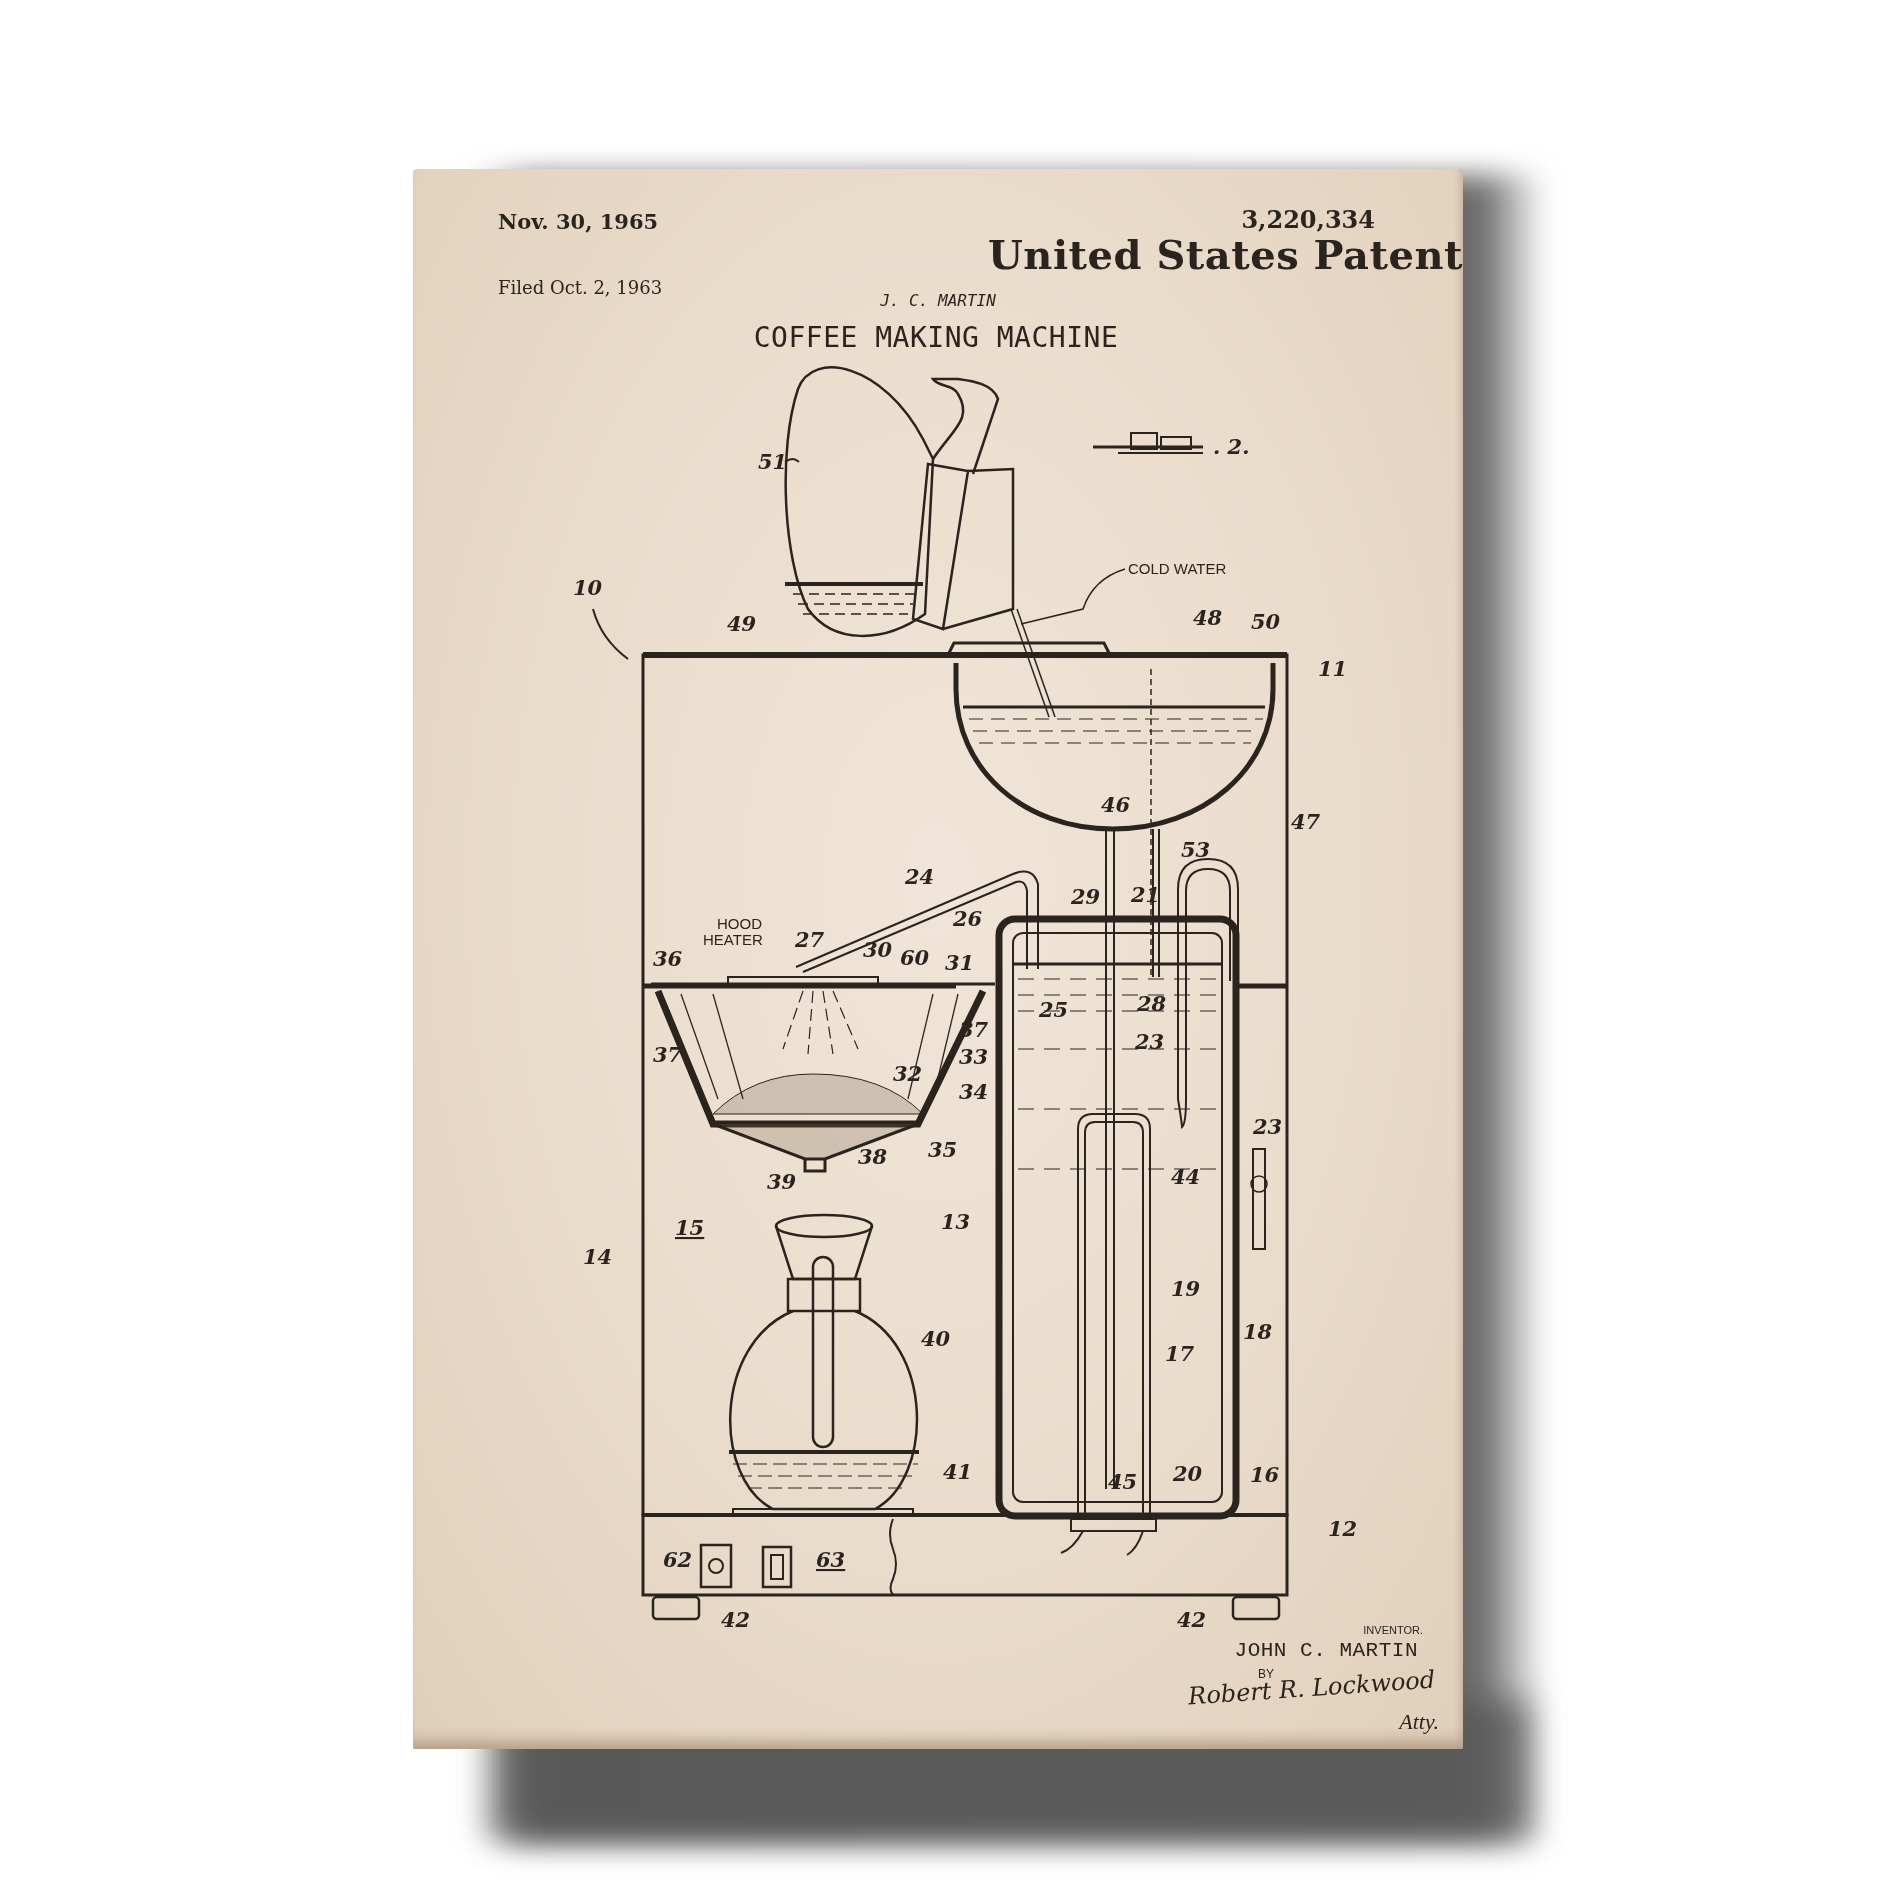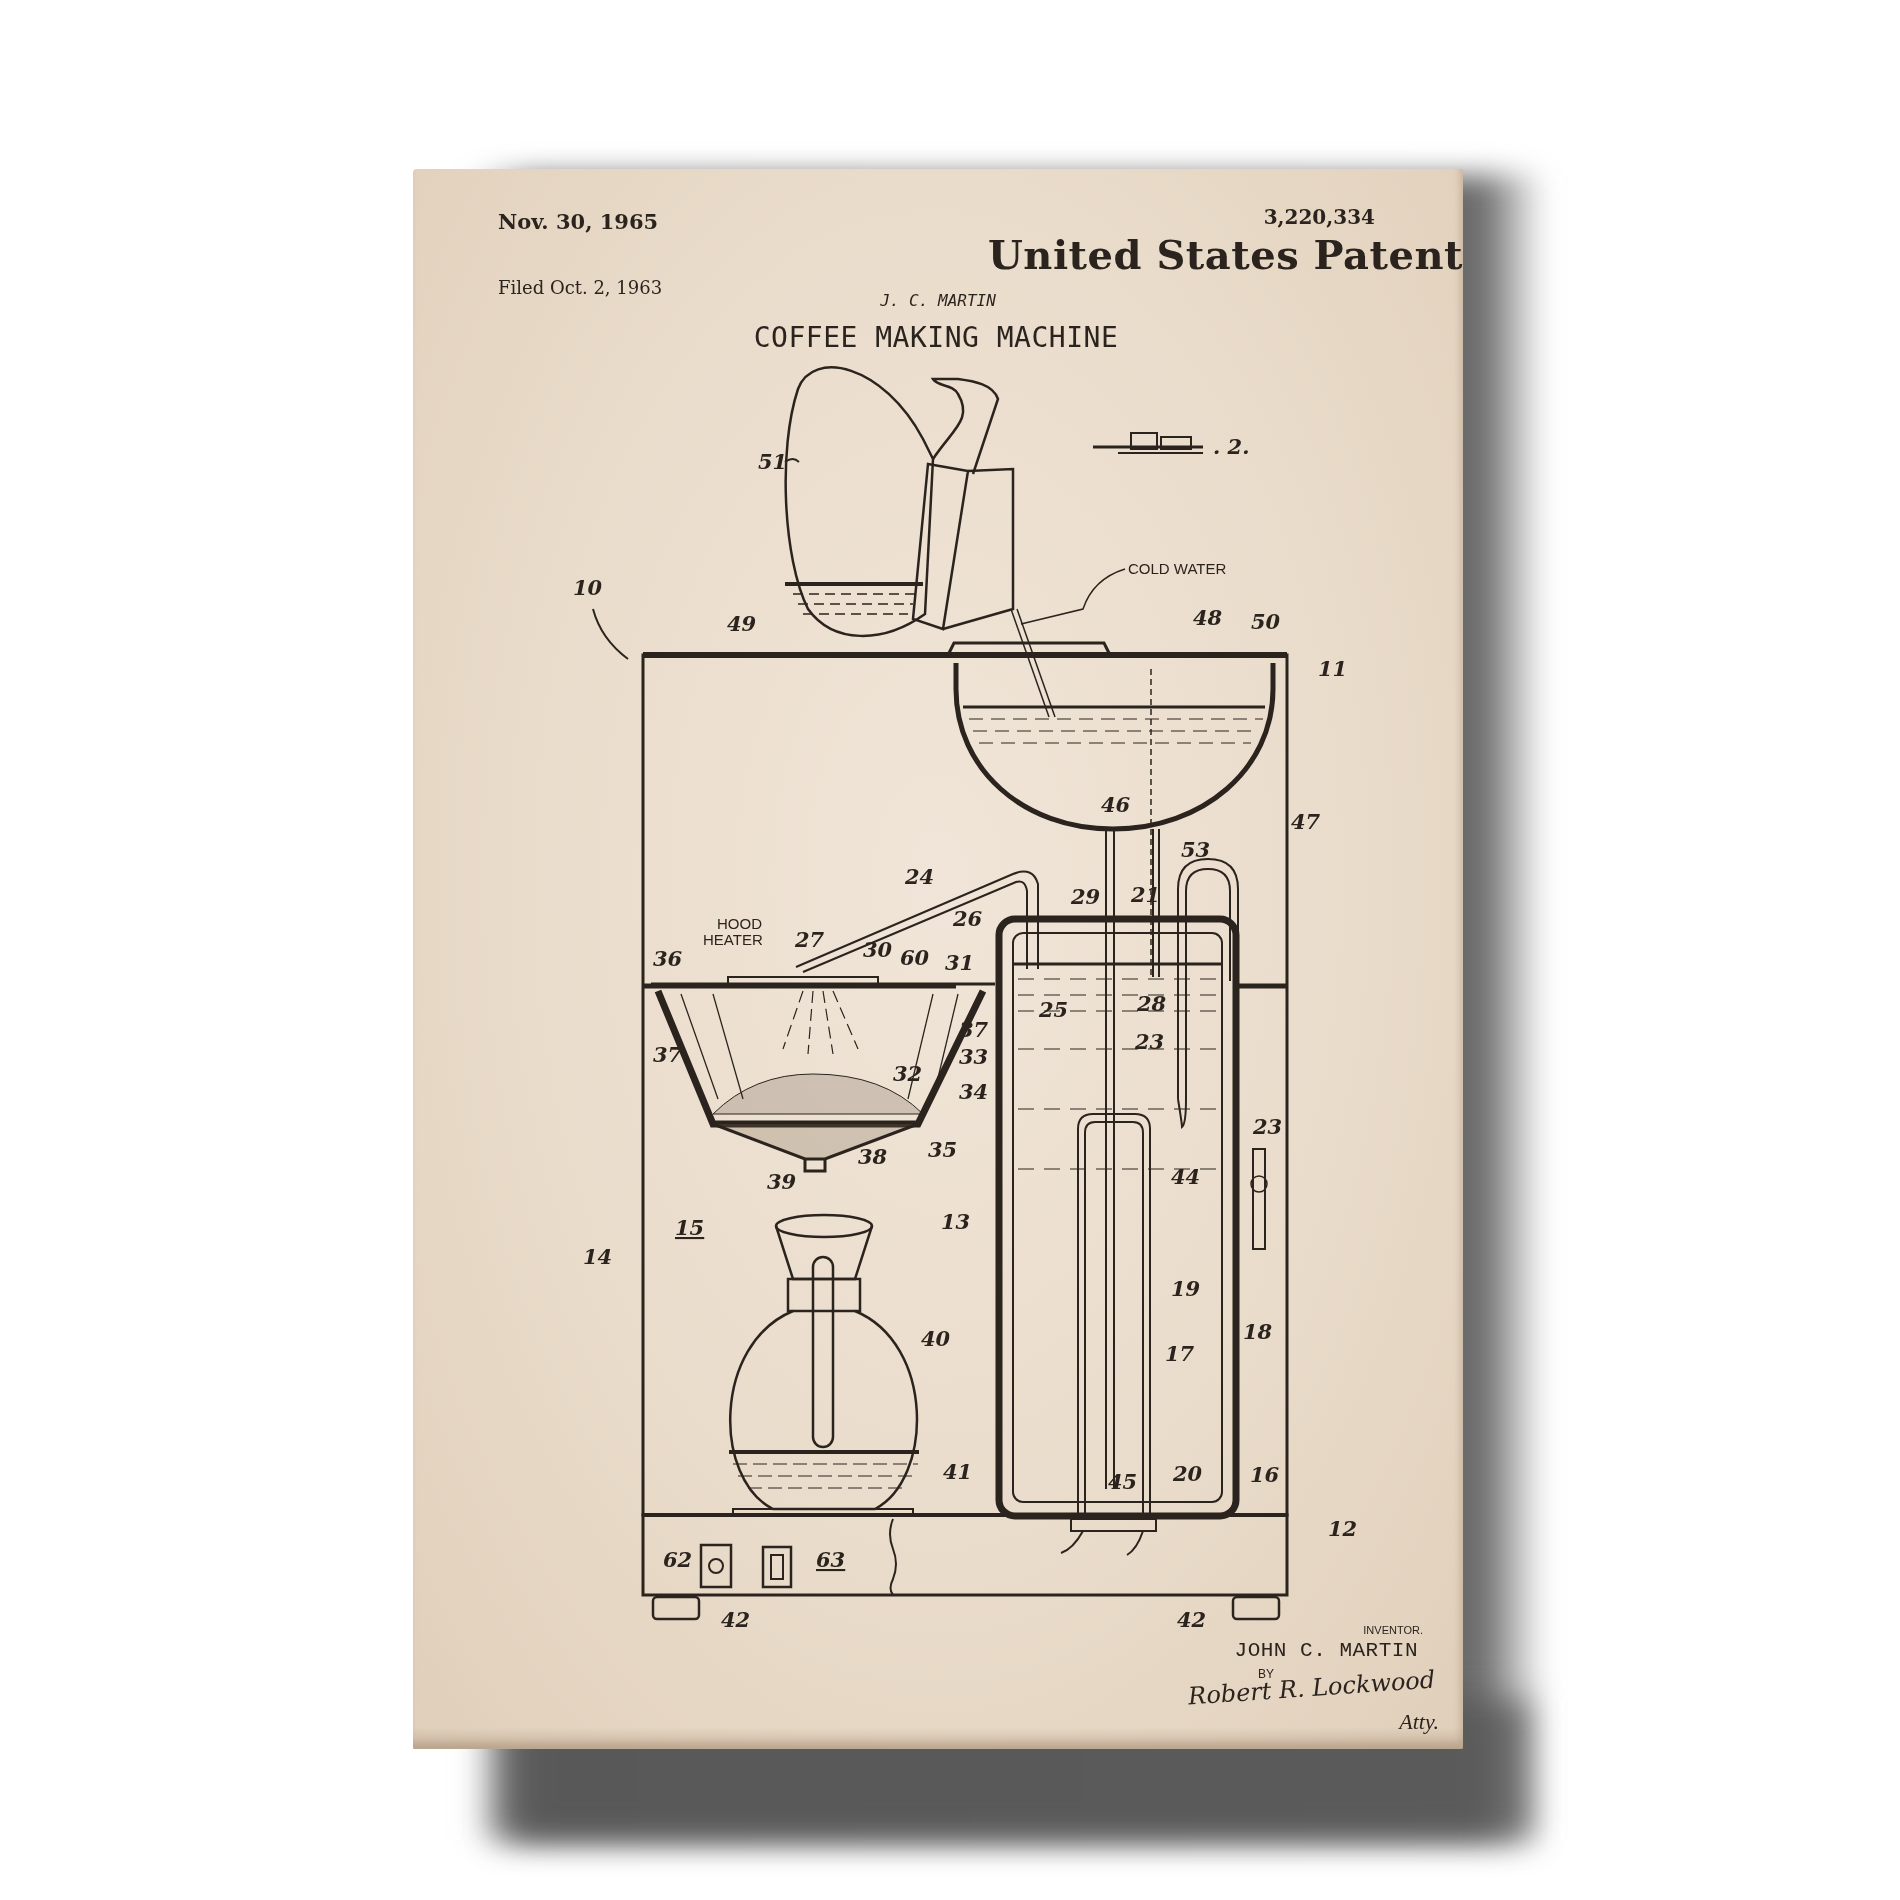--- a/index.html
+++ b/index.html
@@ -4,21 +4,21 @@
 <style>
   html, body { margin:0; padding:0; background:#ffffff; }
   body { width:1900px; height:1900px; position:relative; overflow:hidden; font-family:"DejaVu Serif", serif; }
   .shadow { position:absolute; left:470px; top:175px; width:1075px; height:1665px; background:linear-gradient(90deg, rgba(70,70,70,0.0) 0%, rgba(70,70,70,0.85) 6%, rgba(80,80,80,0.85) 94%, rgba(90,90,90,0.0) 100%); filter:blur(14px); }
   .shadow2 { position:absolute; left:500px; top:1700px; width:1030px; height:140px; background:rgba(85,85,85,0.75); filter:blur(16px); }
   .canvas { position:absolute; left:413px; top:145px; width:1050px; height:1580px; background:radial-gradient(ellipse at 50% 45%, #f0e5d8 0%, #eadccb 55%, #e0cfba 100%); border-radius:4px 2px 2px 2px; box-shadow: inset -3px -6px 6px rgba(120,95,70,0.25); margin-top: 24px; }
   .canvas-edge { position:absolute; left:0; right:0; bottom:0; height:22px; background:linear-gradient(180deg, rgba(190,165,140,0) 0%, rgba(170,145,120,0.45) 100%); }
   .txt { position:absolute; color:#2b241e; white-space:nowrap; }
   .date { left:85px; top:40px; font-size:21px; font-weight:bold; }
   .filed { left:85px; top:108px; font-size:18px; font-weight:normal; }
-  .pno { right:88px; top:36px; font-size:20px; font-weight:bold; }
+  .pno { right:88px; top:36px; font-size:24px; font-weight:bold; }
   .title { left:0; right:0; top:62px; text-align:right; font-size:40px; font-weight:bold; letter-spacing:0.5px; }
   .inventor-top { left:0; right:0; top:122px; text-align:center; font-family:"DejaVu Sans Mono", monospace; font-size:16px;font-style:italic; }
   .machine { left:0; right:4px; top:152px; text-align:center; font-family:"DejaVu Sans Mono", monospace; font-size:28px; letter-spacing:0.5px; }
   .inv-label { right:40px; top:1455px; font-family:"Liberation Sans", sans-serif; font-size:11px; }
   .inv-name { right:45px; top:1470px; font-family:Liberation Mono, monospace; font-size:21px; letter-spacing:0.5px; }
   .by { left:845px; top:1498px; font-family:"Liberation Sans", sans-serif; font-size:12px; }
   .sig { right:28px; top:1505px; font-family:"DejaVu Serif", serif; font-style:italic; font-size:24px; transform:rotate(-4deg); }
   .atty { right:24px; top:1540px; font-family:Liberation Serif, serif; font-style:italic; font-size:22px; }
   svg.drawing { position:absolute; left:0; top:0; }
   .lbl { font-family:"DejaVu Serif", serif; font-style:italic; font-weight:bold; fill:#2b241e; font-size:21px; }

